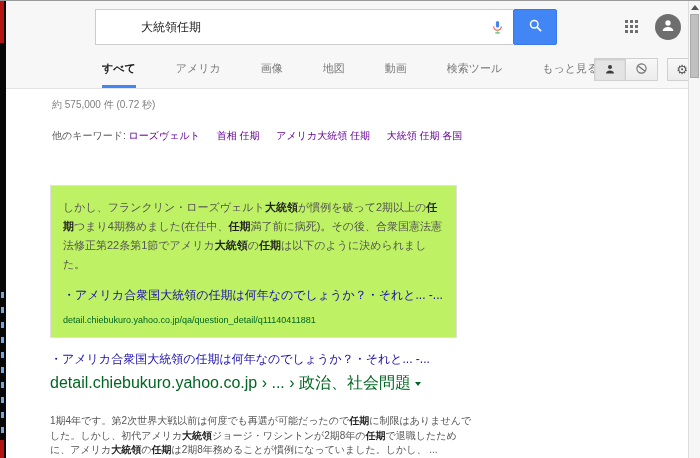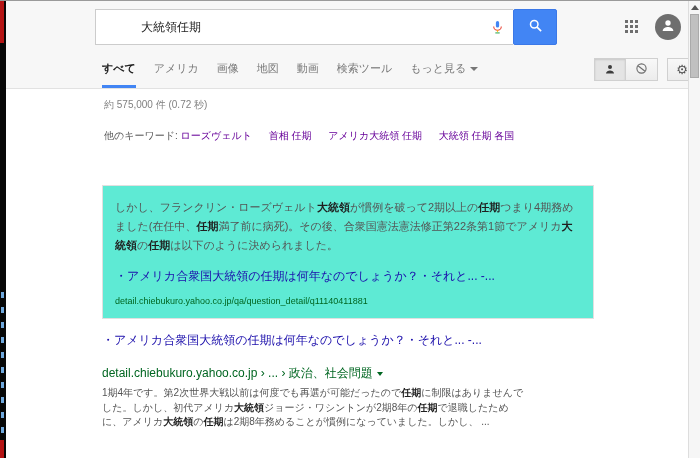--- a/index.html
+++ b/index.html
@@ -37,54 +37,54 @@
   .search-btn { width:44px; height:36px; background:#4285f4; border:1px solid #3b78e7; border-radius:2px;
     display:flex; align-items:center; justify-content:center; cursor:pointer; }
   .apps-grid { position:absolute; left:619px; top:19px; width:13px; height:13px; display:grid;
     grid-template-columns:repeat(3,3px); grid-template-rows:repeat(3,3px); gap:2px; cursor:pointer; }
   .apps-grid i { background:#6e6e6e; }
   .avatar { position:absolute; left:649px; top:13px; width:26px; height:26px; border-radius:50%;
     background:#6e6e6e; display:flex; align-items:center; justify-content:center; cursor:pointer; }
 
   
   .tabbar { position:relative; height:38px; background:#f7f7f7; border-bottom:1px solid #e2e2e2; }
-  .tabs { display:flex; gap:18px; padding-left:96px; height:100%; align-items:stretch; }
+  .tabs { display:flex; gap:40px; padding-left:96px; height:100%; align-items:stretch; }
   .tab { font-size:11px; color:#777; line-height:35px; cursor:pointer; white-space:nowrap; }
   .tab.active { color:#212121; font-weight:bold; border-bottom:3px solid #4285f4; }
   .chev-down { display:inline-block; width:0; height:0; border-left:4px solid transparent;
     border-right:4px solid transparent; border-top:4px solid #777; margin-left:4px; vertical-align:middle; }
   .ctrl-group { position:absolute; right:30px; top:7px; display:flex; }
   .ctrl-btn { width:32px; height:23px; border:1px solid #d0d0d0; background:linear-gradient(#f8f8f8,#ececec);
     display:flex; align-items:center; justify-content:center; cursor:pointer; }
   .ctrl-btn.pressed { background:#e4e4e4; box-shadow:inset 0 1px 2px rgba(0,0,0,.12); }
   .ctrl-btn + .ctrl-btn { border-left:none; }
   .gear-btn { position:absolute; right:-9px; top:7px; width:30px; height:23px; border:1px solid #d0d0d0;
     background:linear-gradient(#f8f8f8,#ececec); display:flex; align-items:center; justify-content:center;
     font-size:13px; color:#555; cursor:pointer; z-index:1; }
 
   
-  .main { padding-left:96px; padding-top:9px; }
+  .main { padding-left:44px; padding-top:9px; }
   .stats { font-size:10px; color:#808080; padding-left:2px; }
   .related { font-size:10px; margin-top:17px; padding-left:2px; }
   .related-label { color:#545454; }
   .related a, .related .rlink { color:#609; text-decoration:none; margin-right:14px; cursor:pointer; }
 
-  .card { margin-top:42px; width:492px; border:1px solid #e0e0e0; background:#5eead4; padding:12px 12px 12px 12px; }
+  .card { margin-top:42px; width:407px; border:1px solid #e0e0e0; background:#bef264; padding:12px 12px 12px 12px; }
   .card-para { font-size:11px; line-height:19px; color:#545454; }
   .card-para b, .snippet b { font-weight:bold; color:#1f1f1f; }
   .card-title { display:block; margin-top:13px; font-size:12px; color:#1a0dab; text-decoration:none; cursor:pointer; white-space:nowrap; }
   .card-url { margin-top:11px; font-size:9px; color:#006621; }
   .feedback { width:414px; text-align:right; margin-top:6px; font-size:8.5px; font-style:italic; color:#777; }
 
   .result { margin-top:13px; max-width:424px; }
   .result-title { display:block; font-size:12px; color:#1a0dab; text-decoration:none; cursor:pointer; white-space:nowrap; }
-  .breadcrumb { margin-top:16px; font-size:12px; color:#006621; }
+  .breadcrumb { margin-top:5px; font-size:16px; color:#006621; }
   .bc-chev { display:inline-block; width:0; height:0; border-left:3.5px solid transparent;
     border-right:3.5px solid transparent; border-top:4px solid #006621; margin-left:4px; vertical-align:middle; cursor:pointer; }
-  .snippet { margin-top:4px; font-size:10px; line-height:14.5px; color:#545454; }
+  .snippet { margin-top:20px; font-size:10px; line-height:14.5px; color:#545454; }
 </style>
 </head>
 <body>
 
 <div class="edge-left">
   <div class="edge-red-top"></div>
   <div class="edge-blue-dashes"></div>
   <div class="edge-red-bottom"></div>
 </div>
 

